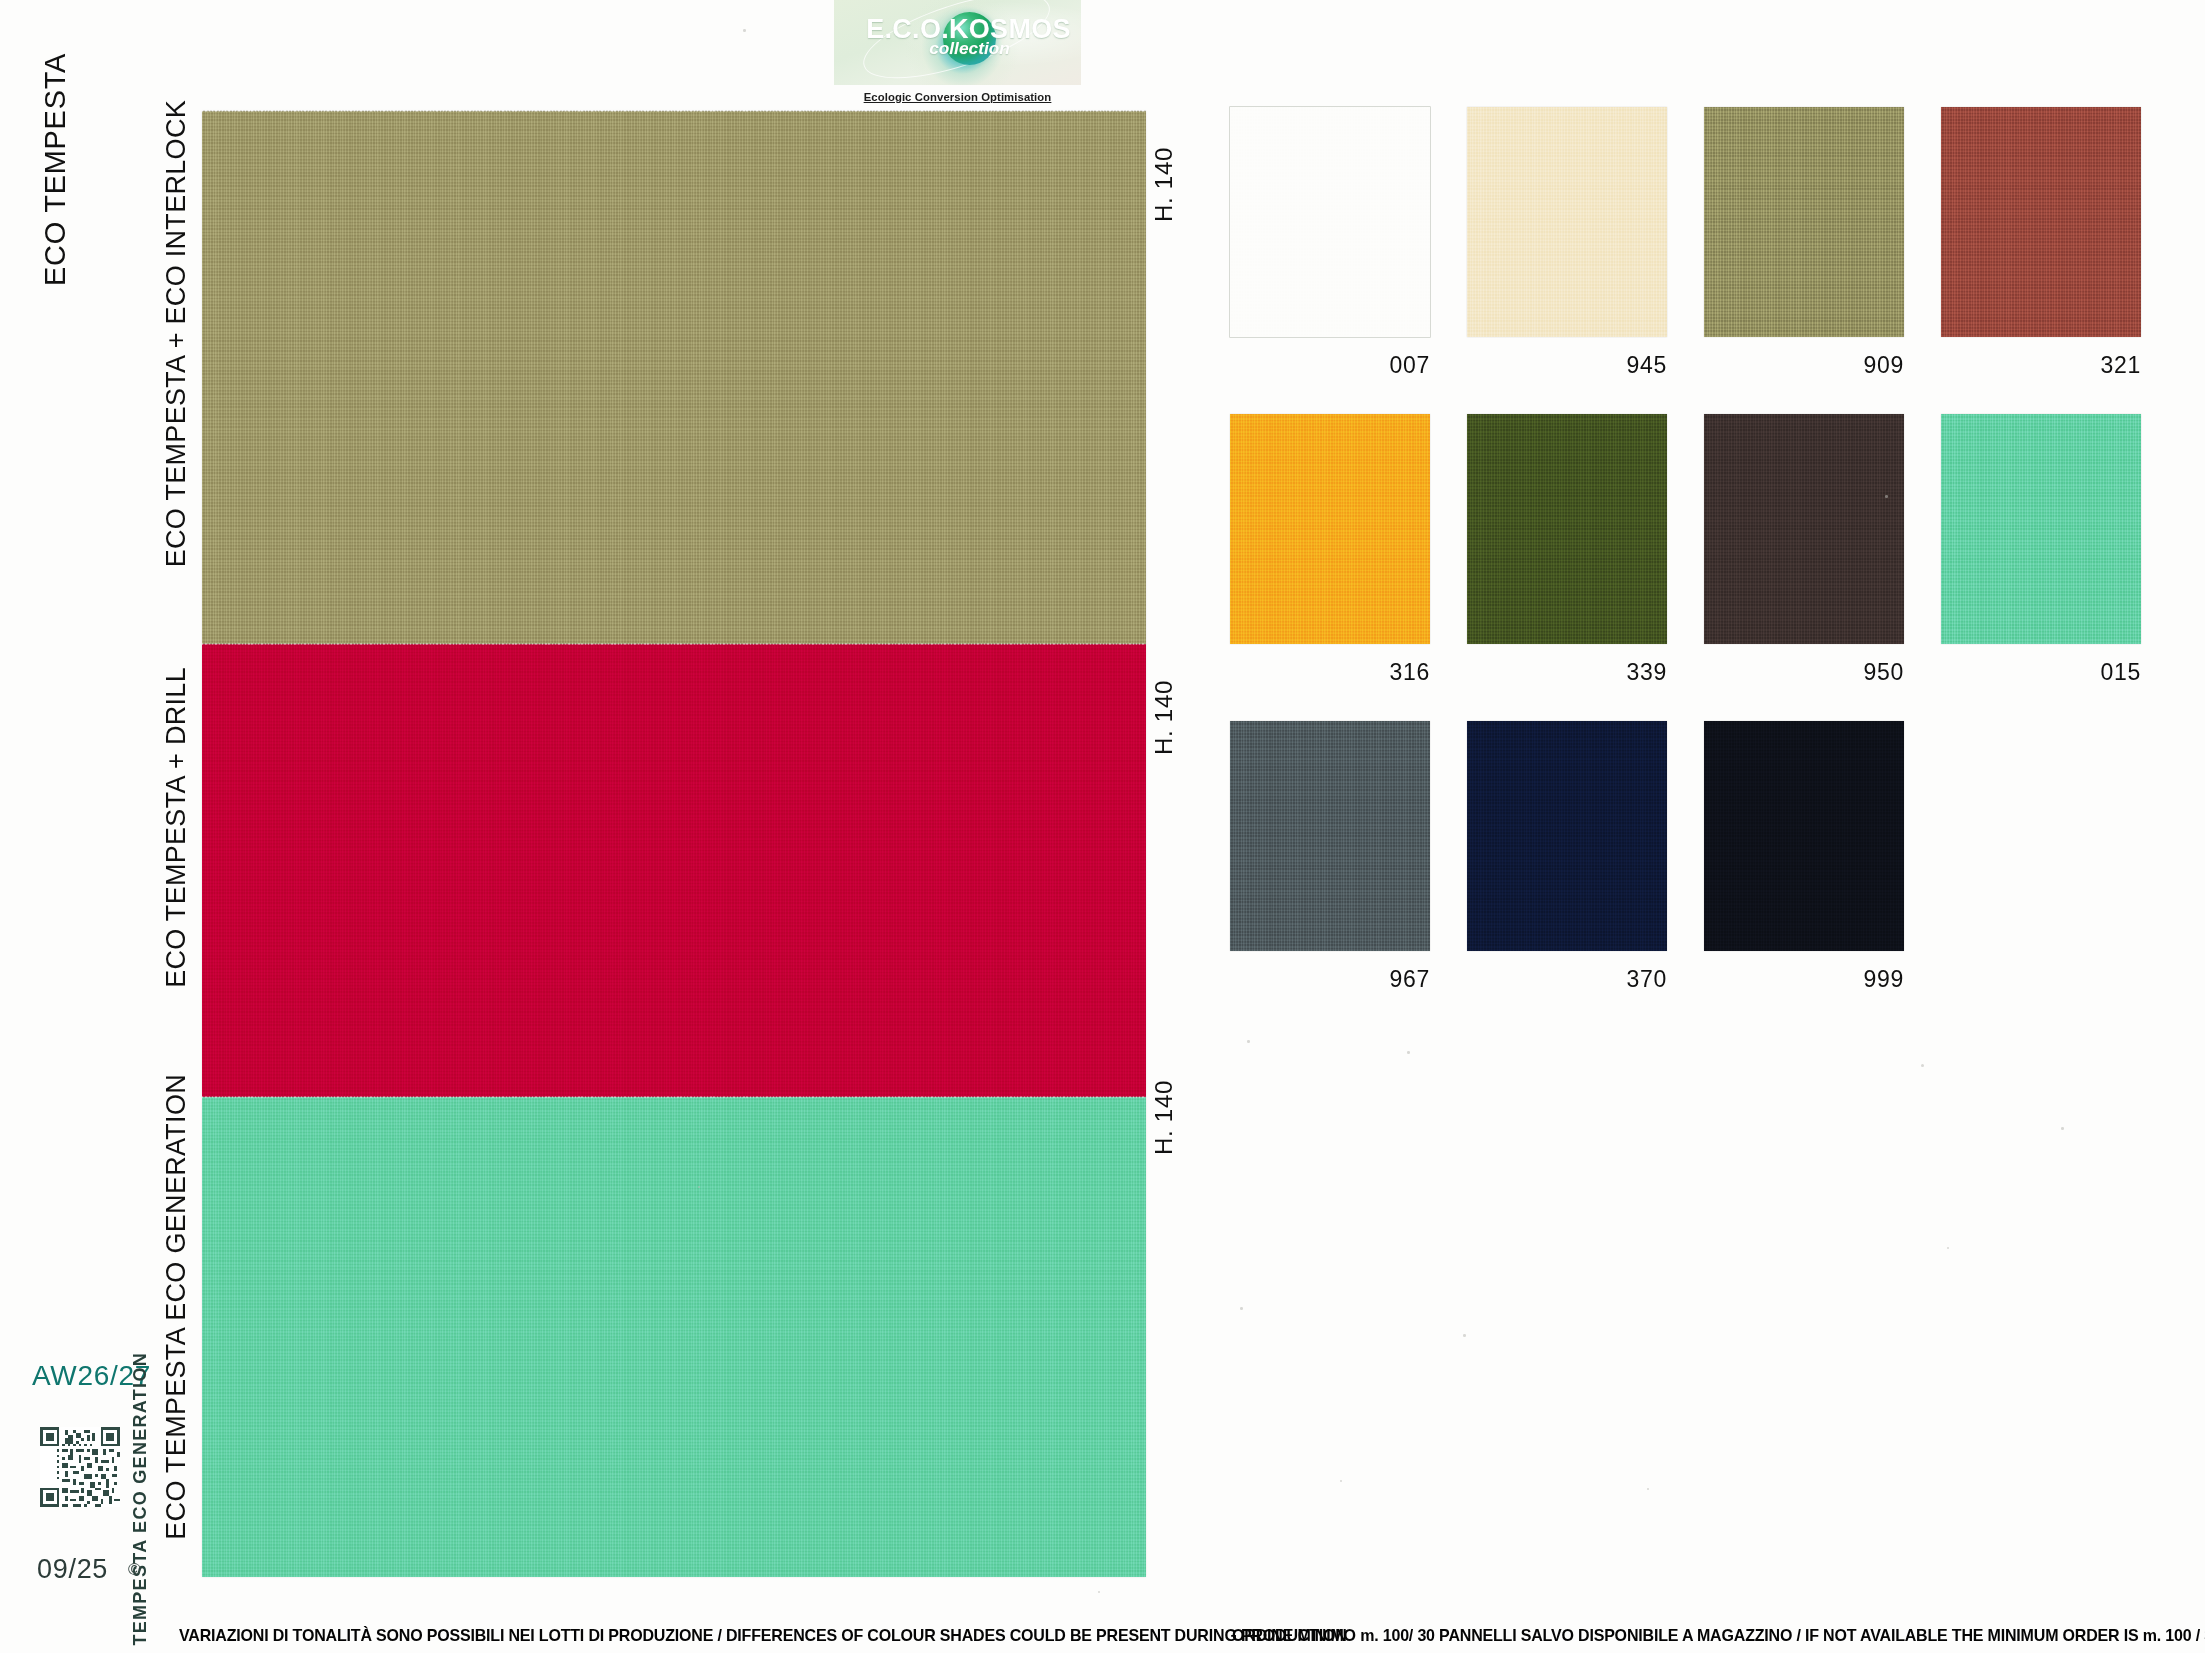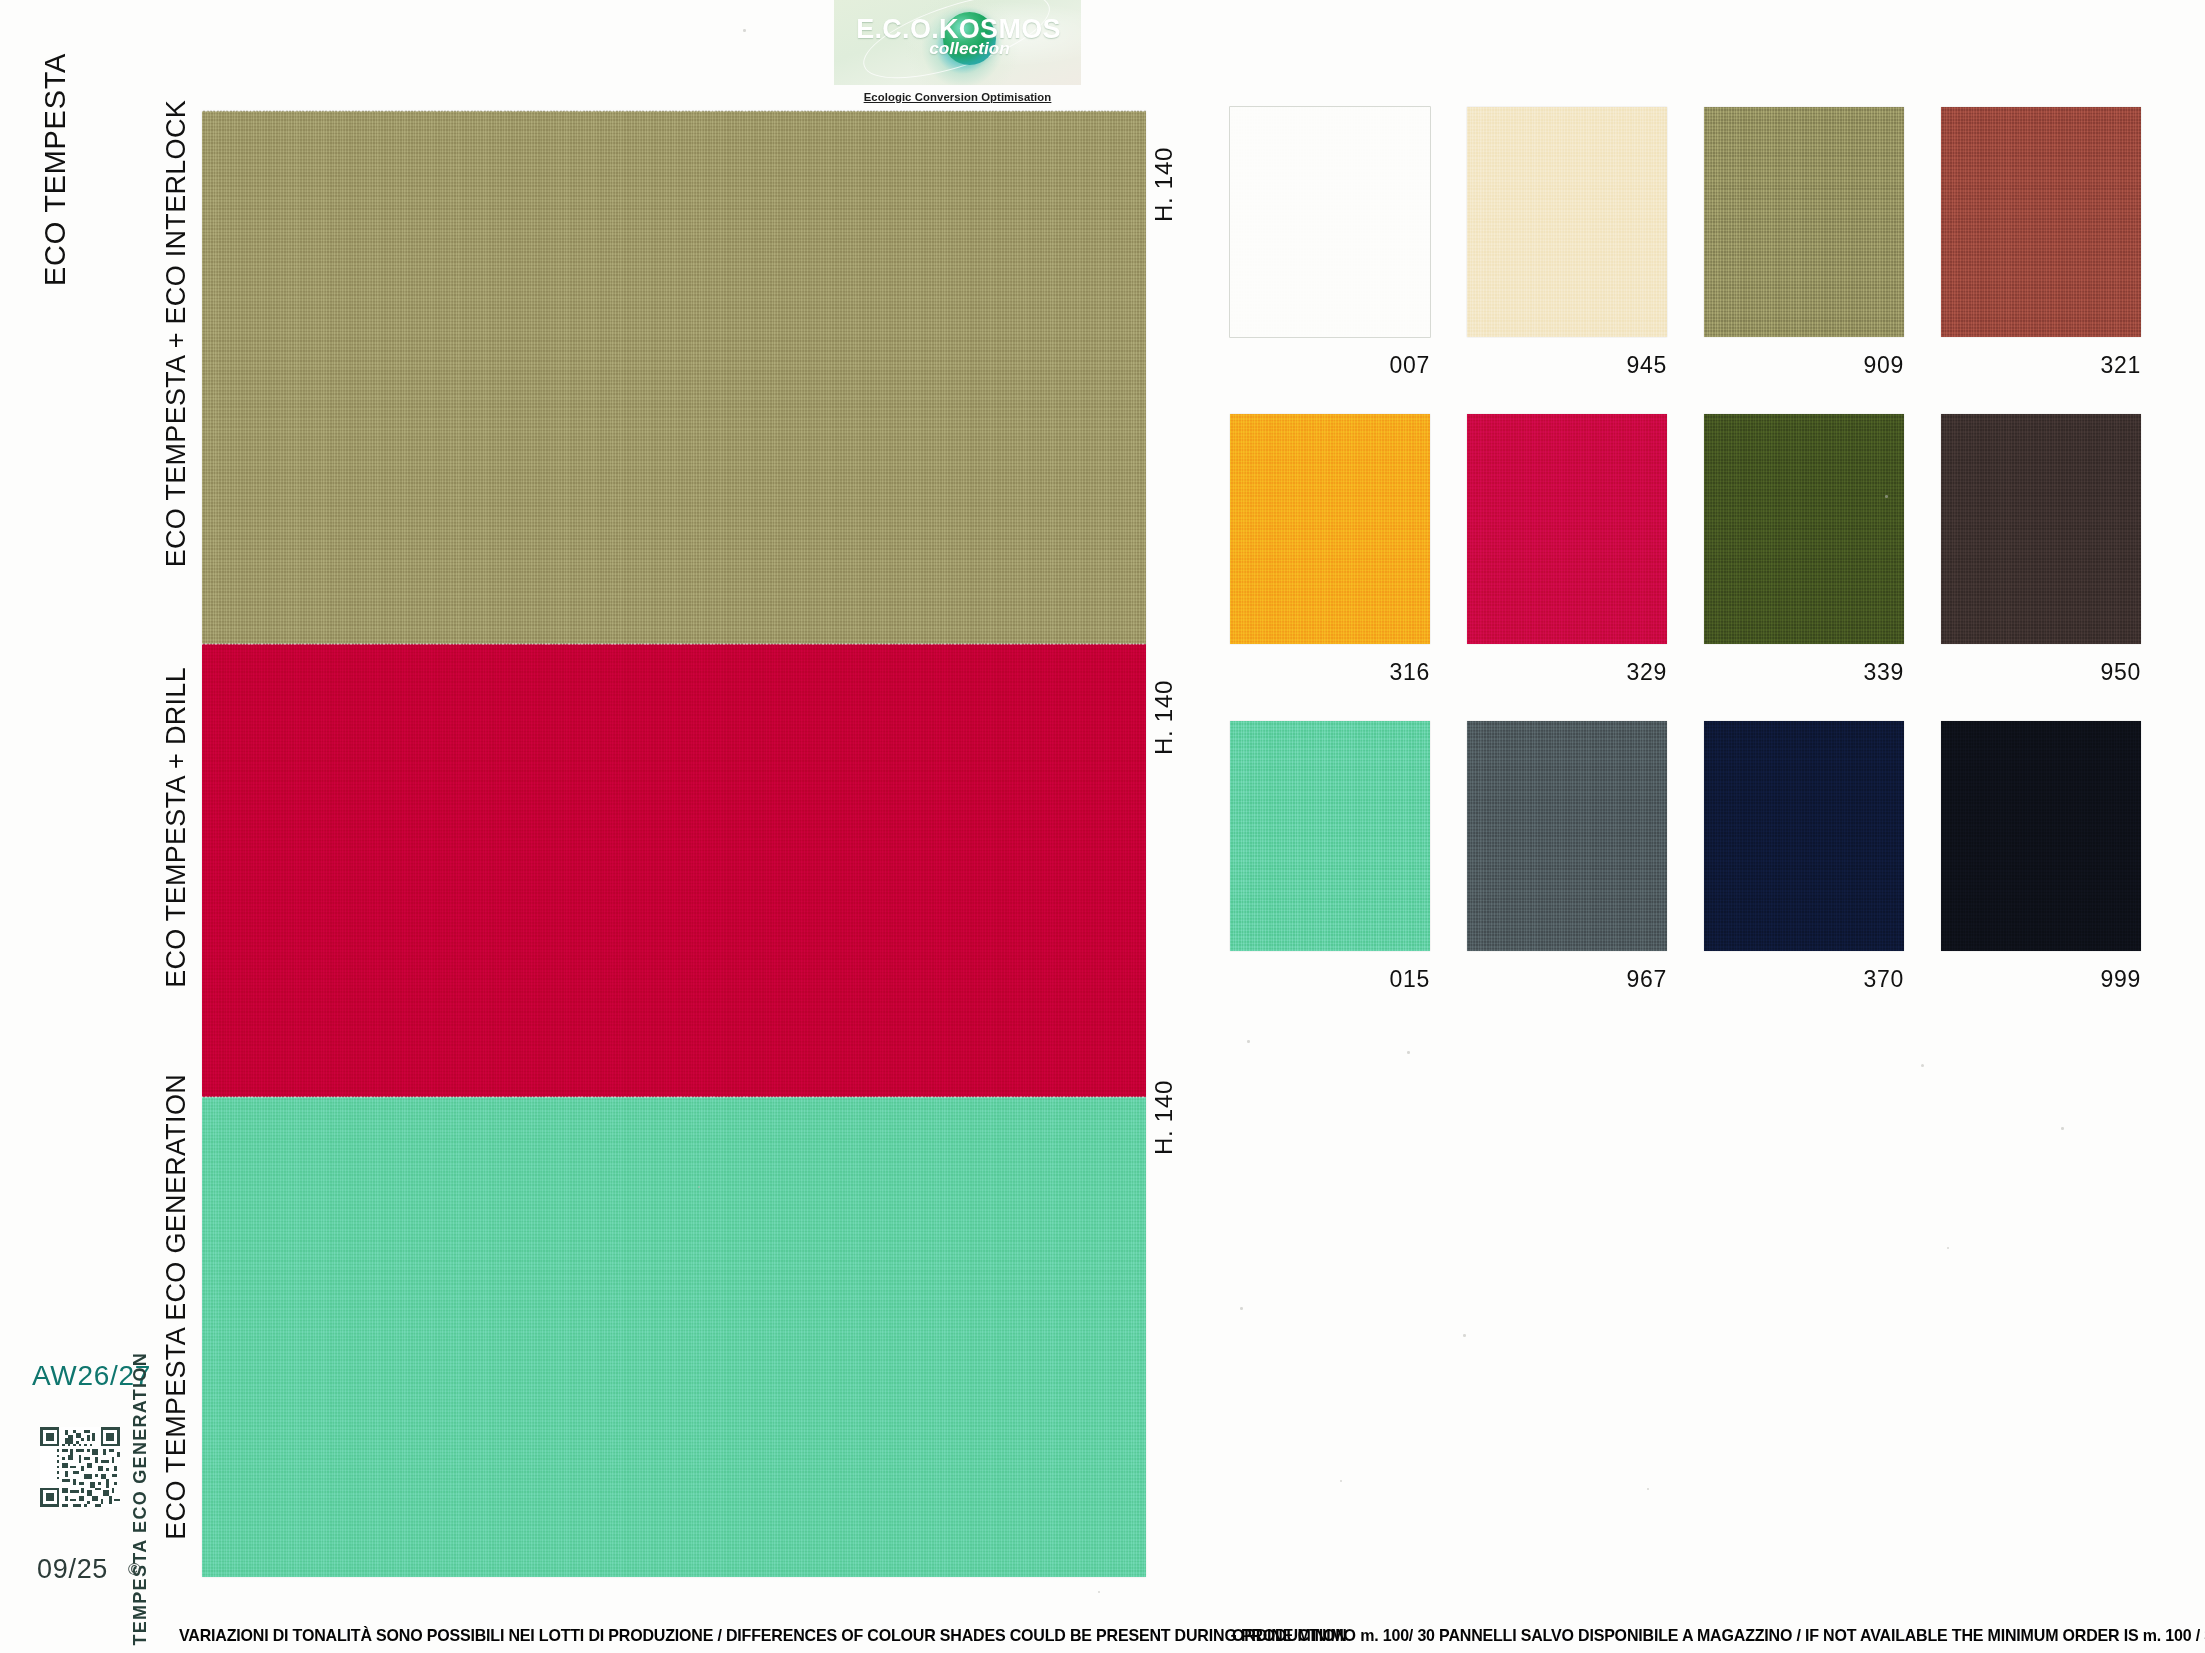--- a/index.html
+++ b/index.html
@@ -65,21 +65,21 @@
     left: 10%;
     top: 6%;
     width: 78%;
     height: 70%;
     border: 1.3px solid rgba(255,255,255,0.75);
     border-radius: 50%;
     transform: rotate(-18deg);
   }
   #logo-wordmark {
     position: absolute;
-    left: 1px;
+    left: 11px;
     top: 16%;
     width: 100%;
     text-align: center;
     font-size: 27px;
     font-weight: 700;
     letter-spacing: 0.3px;
     color: #ffffff;
     text-shadow: 0 0.7px 1.3px rgba(120,160,130,0.45);
   }
   #logo-subword {
@@ -336,24 +336,20 @@
       <div class="swatch-chip" style="background-color: rgb(143, 140, 92);"></div>
       <div class="swatch-code">909</div>
     </div>
     <div class="swatch-cell">
       <div class="swatch-chip" style="background-color: rgb(149, 69, 58);"></div>
       <div class="swatch-code">321</div>
     </div>
     <div class="swatch-cell">
       <div class="swatch-chip" style="background-color: rgb(245, 167, 28);"></div>
       <div class="swatch-code">316</div>
-    </div>
-    <div class="swatch-cell">
-      <div class="swatch-chip" style="background-color: rgb(200, 8, 63);"></div>
-      <div class="swatch-code">329</div>
     </div>
     <div class="swatch-cell">
       <div class="swatch-chip" style="background-color: rgb(64, 80, 31);"></div>
       <div class="swatch-code">339</div>
     </div>
     <div class="swatch-cell">
       <div class="swatch-chip" style="background-color: rgb(58, 46, 44);"></div>
       <div class="swatch-code">950</div>
     </div>
     <div class="swatch-cell">

